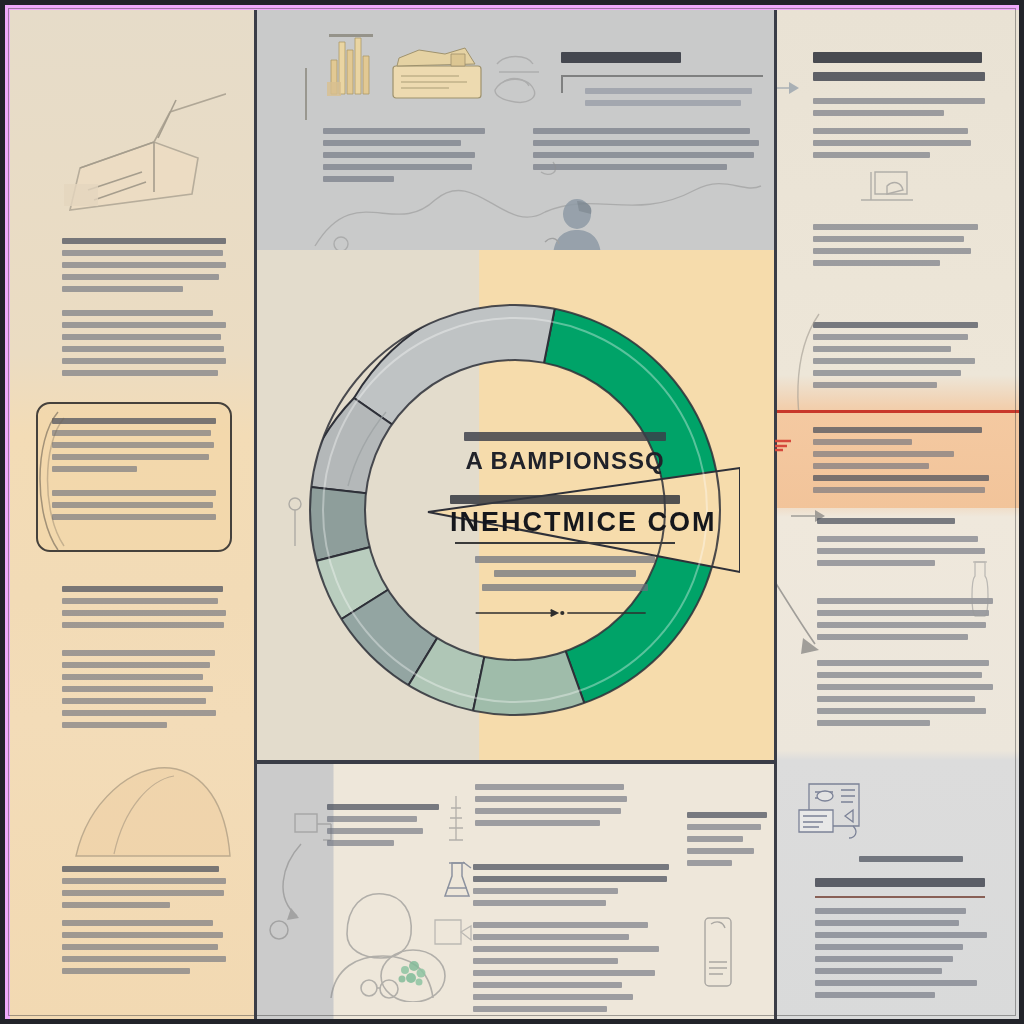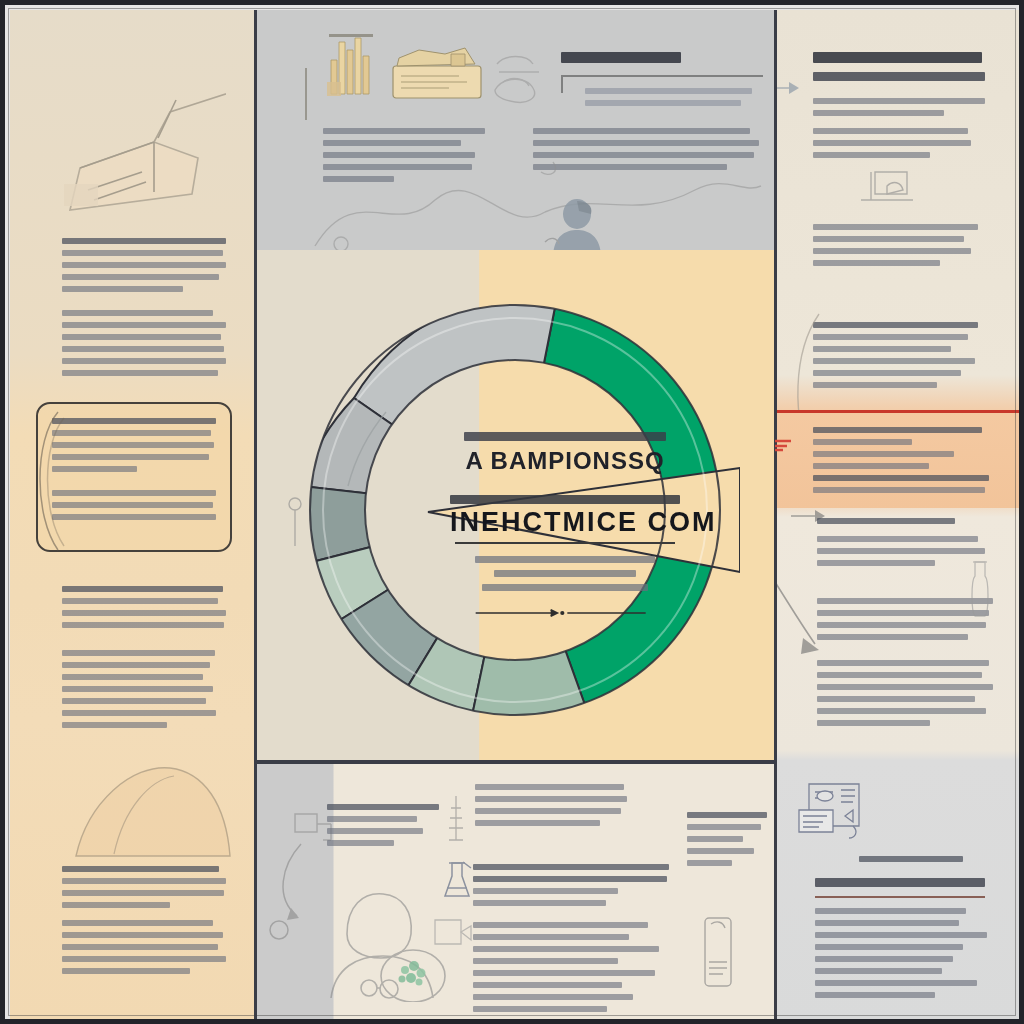--- a/index.html
+++ b/index.html
@@ -1,20 +1,20 @@
 <!DOCTYPE html>
 <html><head>
 <meta charset="utf-8">
 <style>
   html,body{margin:0;padding:0;background:#2b2b2b;}
   body{width:1024px;height:1024px;overflow:hidden;font-family:"Liberation Sans",sans-serif;}
 
   #poster{
     position:relative;width:1024px;height:1024px;
-    background:#e5e5e5;
+    background:#f0abfc;
     box-sizing:border-box;
     border:5px solid #22242a;
     overflow:hidden;
   }
   
   #poster::after{
     content:"";position:absolute;left:3px;top:3px;right:3px;bottom:3px;
     border:1px solid rgba(60,60,60,.45);pointer-events:none;z-index:60;
   }
 

